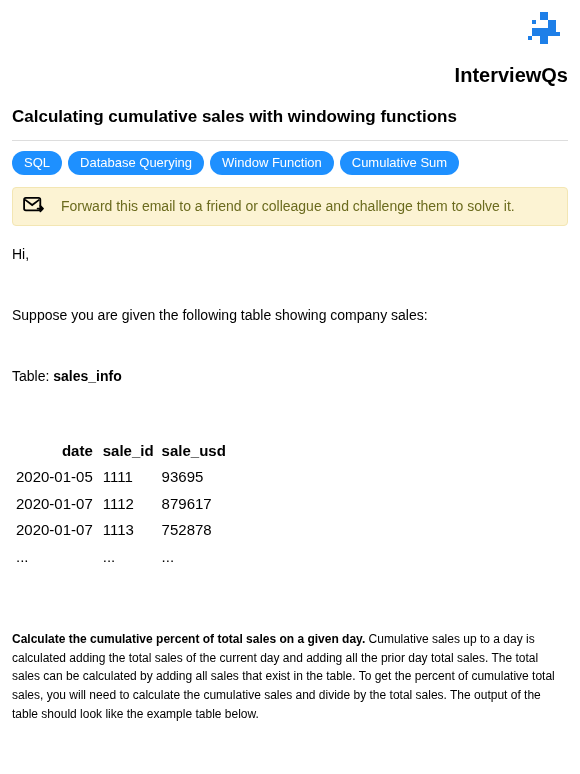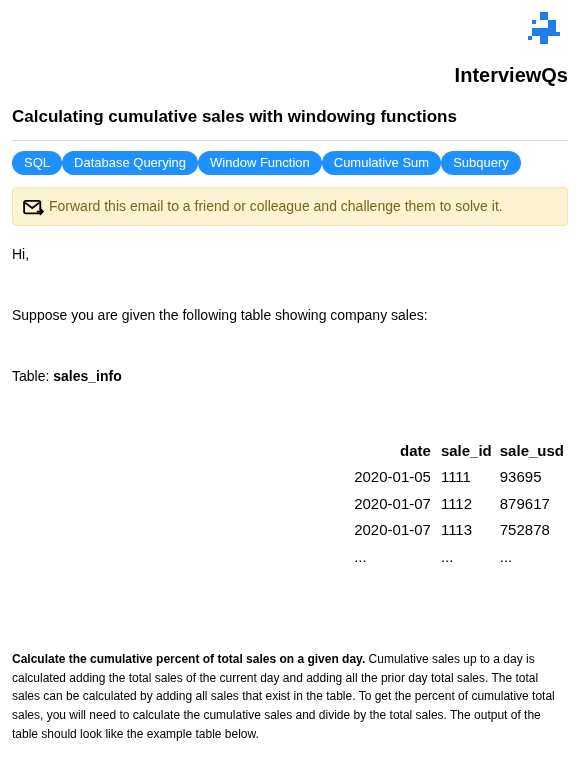--- a/index.html
+++ b/index.html
@@ -28,55 +28,56 @@
     margin: 8px 0 10px;
   }
   hr.divider {
     border: none;
     border-top: 1px solid #ddd;
     margin: 0 0 10px;
   }
   .tags {
     display: flex;
     flex-wrap: wrap;
+    gap: 6px;
     margin-bottom: 12px;
   }
   .tag {
     background: #1e90ff;
     color: #fff;
     font-size: 13px;
     padding: 3px 12px;
     border-radius: 12px;
     display: inline-block;
     line-height: 1.4;
   }
   .banner {
     background: #fcf3d3;
     border: 1px solid #f3e6b3;
     border-radius: 4px;
     padding: 8px 10px;
     display: flex;
-    align-items: flex-end;
-    gap: 4px;
+    align-items: flex-start;
+    gap: 16px;
     margin-bottom: 18px;
   }
   .banner-text {
     color: #6b6b1e;
     font-size: 14px;
   }
   .body-text {
     margin-bottom: 40px;
   }
   .table-label {
     margin-bottom: 51px;
   }
   .table-wrap {
     display: flex;
-    justify-content: flex-end;
-    margin-bottom: 80px;
+    justify-content: flex-start;
+    margin-bottom: 60px;
   }
   table.data-table {
     border-collapse: collapse;
     font-size: 15px;
   }
   table.data-table th {
     text-align: right;
     font-weight: 700;
     padding: 2px 4px;
   }
@@ -126,21 +127,20 @@
 
 <h1 class="title">Calculating cumulative sales with windowing functions</h1>
 
 <hr class="divider">
 
 <div class="tags">
   <span class="tag">SQL</span>
   <span class="tag">Database Querying</span>
   <span class="tag">Window Function</span>
   <span class="tag">Cumulative Sum</span>
-  <span class="tag">Subquery</span>
 </div>
 
 <div class="banner">
   <svg width="22" height="18" viewBox="0 0 24 20">
     <rect x="1" y="2" width="18" height="14" rx="2" fill="none" stroke="#000" stroke-width="2"></rect>
     <path d="M2 4 L10 10 L18 4" fill="none" stroke="#000" stroke-width="2"></path>
     <path d="M16 14 L22 14 M19 11 L22 14 L19 17" fill="none" stroke="#000" stroke-width="2" stroke-linecap="round" stroke-linejoin="round"></path>
   </svg>
   <span class="banner-text">Forward this email to a friend or colleague and challenge them to solve it.</span>
 </div>

